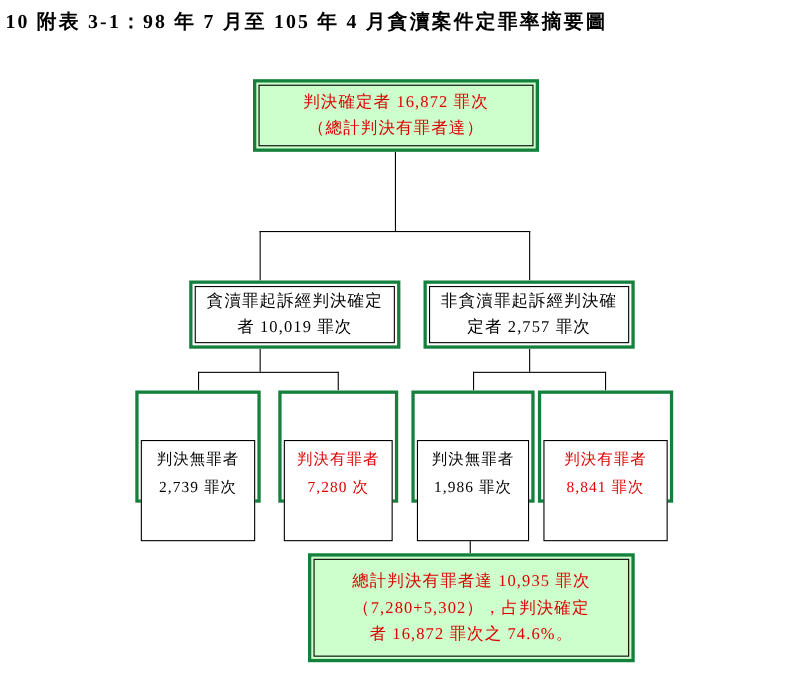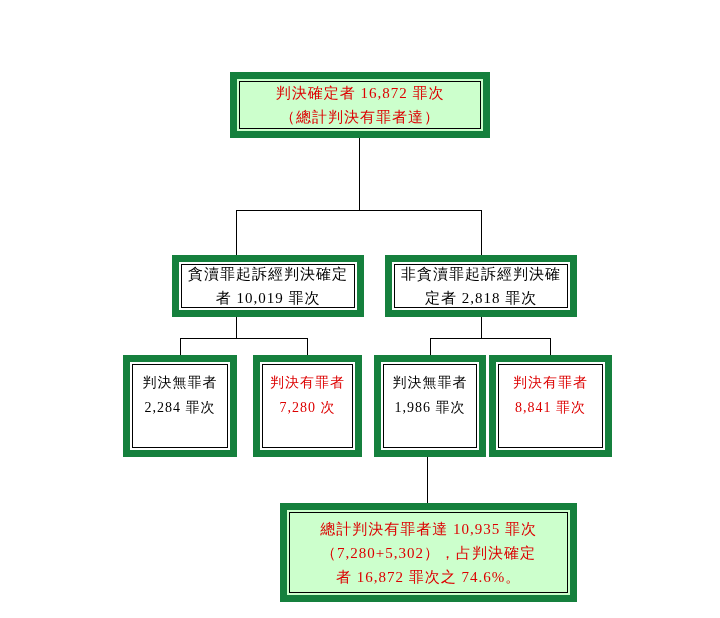--- a/index.html
+++ b/index.html
@@ -13,42 +13,43 @@
 
   .doc-title {
     position: absolute; left: 5px; top: 7px;
     font-size: 18px; font-weight: 700;
     letter-spacing: 2px; white-space: nowrap;
   }
 
   .connector { position: absolute; background: #000000; }
 
   
-  .dbox { position: absolute; border: 7px solid #15803d; padding: 2px; background: #ffffff; box-sizing: border-box; }
+  .dbox { position: absolute; border: 3px solid #15803d; padding: 2px; background: #ffffff; box-sizing: border-box; }
   .dbox .inner {
     width: 100%; height: 100%; box-sizing: border-box;
     border: 1px solid #000000; background: #ffffff;
     display: flex; flex-direction: column;
     align-items: center; justify-content: center;
     text-align: center;
     font-size: 15px; line-height: 1.6; letter-spacing: 1px;
   }
   .dbox .inner div { white-space: nowrap; }
 
   .dbox.green { background: var(--green-fill, #ccffcc); }
   .dbox.green .inner { background: var(--green-fill, #ccffcc); color: var(--red-text, #dd0000); }
 
-  .dbox.leaf .inner { justify-content: flex-start; padding-top: 6px; font-size: 14px; line-height: 1.75; }
+  .dbox.leaf .inner { justify-content: flex-start; padding-top: 6px; font-size: 14px; line-height: 1.75; margin-top: 40px; }
   .dbox.red-text .inner { color: var(--red-text, #dd0000); }
 </style>
 </head>
 <body>
 
 <div class="page">
 
+  <div class="doc-title">10 附表 3-1：98 年 7 月至 105 年 4 月貪瀆案件定罪率摘要圖</div>
 
   <div class="connector" style="left:359px; top:138px; width:1px; height:72px;"></div>
   <div class="connector" style="left:236px; top:210px; width:246px; height:1px;"></div>
   <div class="connector" style="left:236px; top:210px; width:1px; height:45px;"></div>
   <div class="connector" style="left:481px; top:210px; width:1px; height:45px;"></div>
 
   <div class="connector" style="left:236px; top:317px; width:1px; height:21px;"></div>
   <div class="connector" style="left:180px; top:338px; width:128px; height:1px;"></div>
   <div class="connector" style="left:180px; top:338px; width:1px; height:17px;"></div>
   <div class="connector" style="left:307px; top:338px; width:1px; height:17px;"></div>
@@ -70,28 +71,28 @@
   <div class="dbox" style="left:140px; top:255px; width:192px; height:62px;margin-left:32px;">
     <div class="inner">
       <div>貪瀆罪起訴經判決確定</div>
       <div>者 10,019 罪次</div>
     </div>
   </div>
 
   <div class="dbox" style="left:385px; top:255px; width:192px; height:62px;">
     <div class="inner">
       <div>非貪瀆罪起訴經判決確</div>
-      <div>定者 2,818 罪次</div>
+      <div>定者 2,757 罪次</div>
     </div>
   </div>
 
   <div class="dbox leaf" style="left:123px; top:355px; width:114px; height:102px;">
     <div class="inner">
       <div>判決無罪者</div>
-      <div>2,284 罪次</div>
+      <div>2,739 罪次</div>
     </div>
   </div>
 
   <div class="dbox leaf red-text" style="left:253px; top:355px; width:109px; height:102px;">
     <div class="inner">
       <div>判決有罪者</div>
       <div>7,280 次</div>
     </div>
   </div>
 

